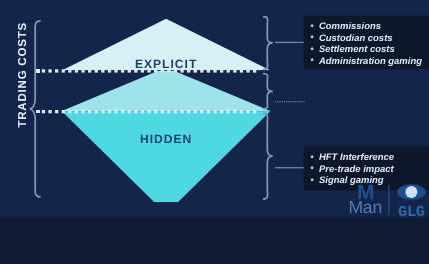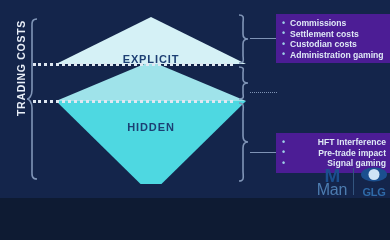--- a/index.html
+++ b/index.html
@@ -114,27 +114,28 @@
     width: 27px;
   }
   #conn-1 { top: 38px; }
   #conn-2 { top: 92px; }
   #conn-3 { top: 152px; }
   .connector.dotted { border-top-style: dotted; }
   
   .info-box {
     position: absolute;
     left: 276px;
-    background: #4c1d95;
+    background: #0f172a;
     padding: 4px 4px 4px 6px;
     box-sizing: border-box;
+    font-style: italic;
   }
   #info-box-1 { top: 14px;  width: 114px; height: 49px; }
   #info-box-2 { top: 77px;  width: 114px; height: 29px; }
-  #info-box-3 { top: 133px; width: 114px; height: 40px; text-align: right; }
+  #info-box-3 { top: 133px; width: 114px; height: 40px; }
   .bullet-item {
     color: #dfe9f6;
     font-size: 8.6px;
     font-weight: bold;
     line-height: 10.6px;
     white-space: nowrap;
     padding-left: 8px;
     position: relative;
   }
   .bullet-item::before {
@@ -177,25 +178,26 @@
     width: 1px;
     height: 27px;
     background: #33557f;
     margin: 1px 5px 0 4px;
   }
   #logo-glg {
     width: 30px;
     text-align: center;
   }
   #logo-glg-word {
-    font-size: 11px;
+    font-size: 14px;
     font-weight: bold;
     color: #2f6aa8;
     line-height: 12px;
     letter-spacing: -0.3px;
+    font-family: Liberation Mono, monospace;
   }
 </style>
 </head>
 <body>
 
 <div id="stage">
 
   <div id="trading-costs-label">TRADING COSTS</div>
 
   <svg id="left-brace" viewBox="0 0 12 162" preserveAspectRatio="none">
@@ -223,22 +225,22 @@
   <svg class="right-brace" id="brace-3" viewBox="0 0 11 80" preserveAspectRatio="none">
     <path d="M1,1 C7,1 5,6 5,11 L5,34 C5,39 7,40 10,40 C7,40 5,41 5,46 L5,69 C5,74 7,79 1,79" fill="none" stroke="#8095b7" stroke-width="1.6"></path>
   </svg>
 
   <div class="connector" id="conn-1"></div>
   <div class="connector dotted" id="conn-2"></div>
   <div class="connector" id="conn-3"></div>
 
   <div class="info-box" id="info-box-1">
     <div class="bullet-item">Commissions</div>
+    <div class="bullet-item">Custodian costs</div>
     <div class="bullet-item">Settlement costs</div>
-    <div class="bullet-item">Custodian costs</div>
     <div class="bullet-item">Administration gaming</div>
   </div>
 
 
   <div class="info-box" id="info-box-3">
     <div class="bullet-item">HFT Interference</div>
     <div class="bullet-item">Pre-trade impact</div>
     <div class="bullet-item">Signal gaming</div>
   </div>
 

